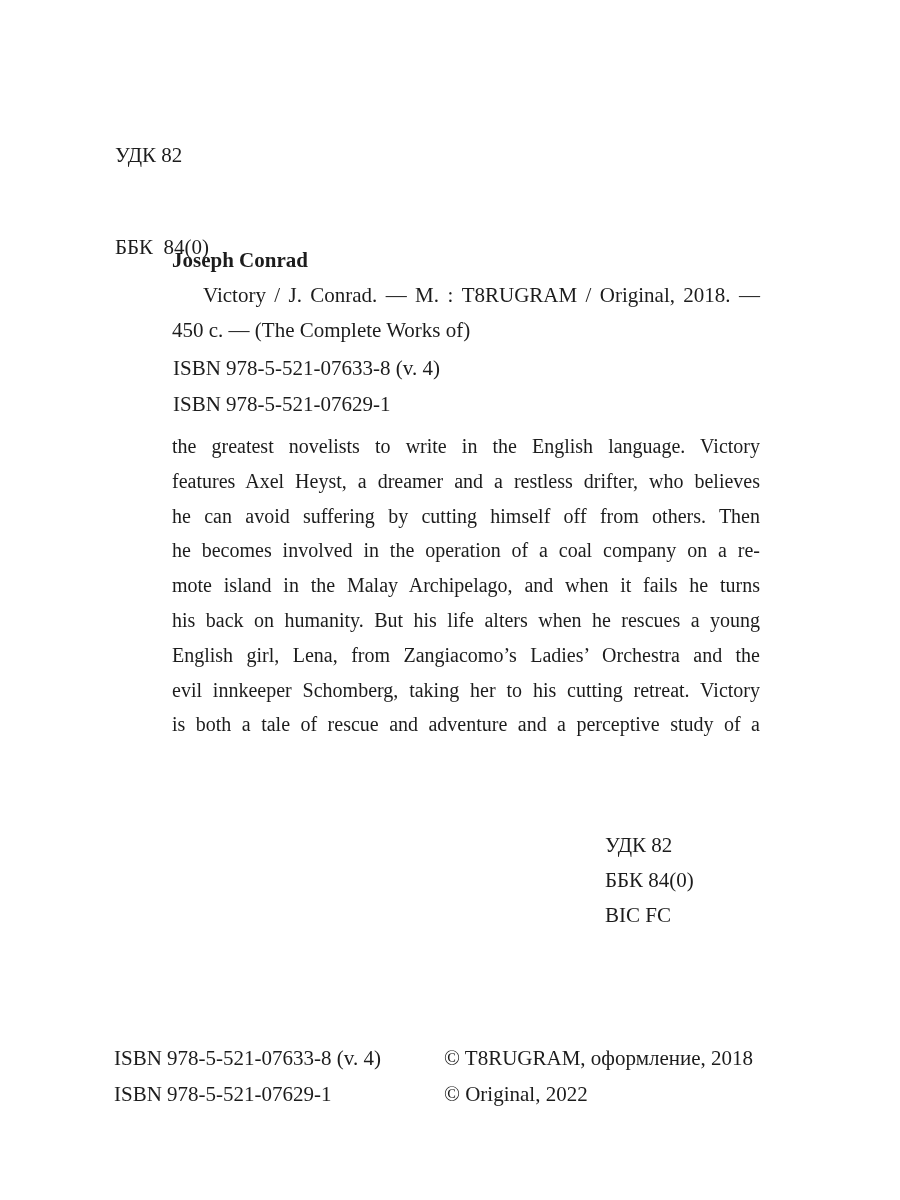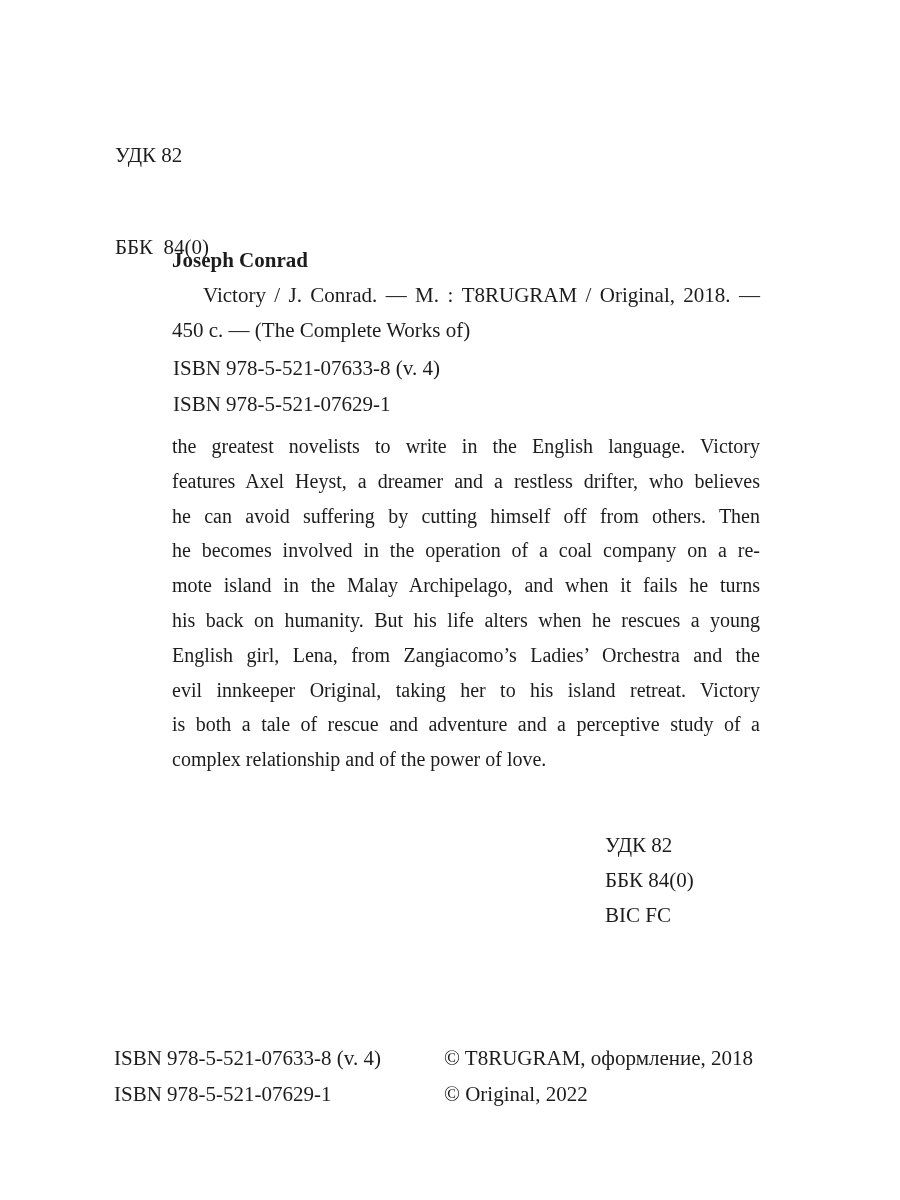--- a/index.html
+++ b/index.html
@@ -78,23 +78,22 @@
   </div>
 
   <div class="block annotation">
     <div class="jline">the greatest novelists to write in the English language. Victory</div>
     <div class="jline">features Axel Heyst, a dreamer and a restless drifter, who believes</div>
     <div class="jline">he can avoid suffering by cutting himself off from others. Then</div>
     <div class="jline">he becomes involved in the operation of a coal company on a re-</div>
     <div class="jline">mote island in the Malay Archipelago, and when it fails he turns</div>
     <div class="jline">his back on humanity. But his life alters when he rescues a young</div>
     <div class="jline">English girl, Lena, from Zangiacomo’s Ladies’ Orchestra and the</div>
-    <div class="jline">evil innkeeper Original, taking her to his island retreat. Victory</div>
+    <div class="jline">evil innkeeper Schomberg, taking her to his cutting retreat. Victory</div>
     <div class="jline">is both a tale of rescue and adventure and a perceptive study of a</div>
-    <div>complex relationship and of the power of love.</div>
   </div>
 
   <div class="block right-codes">
     <div>УДК 82</div>
     <div>ББК 84(0)</div>
     <div>BIC FC</div>
   </div>
 
   <div class="block footer">
     <div class="footer-isbns">

